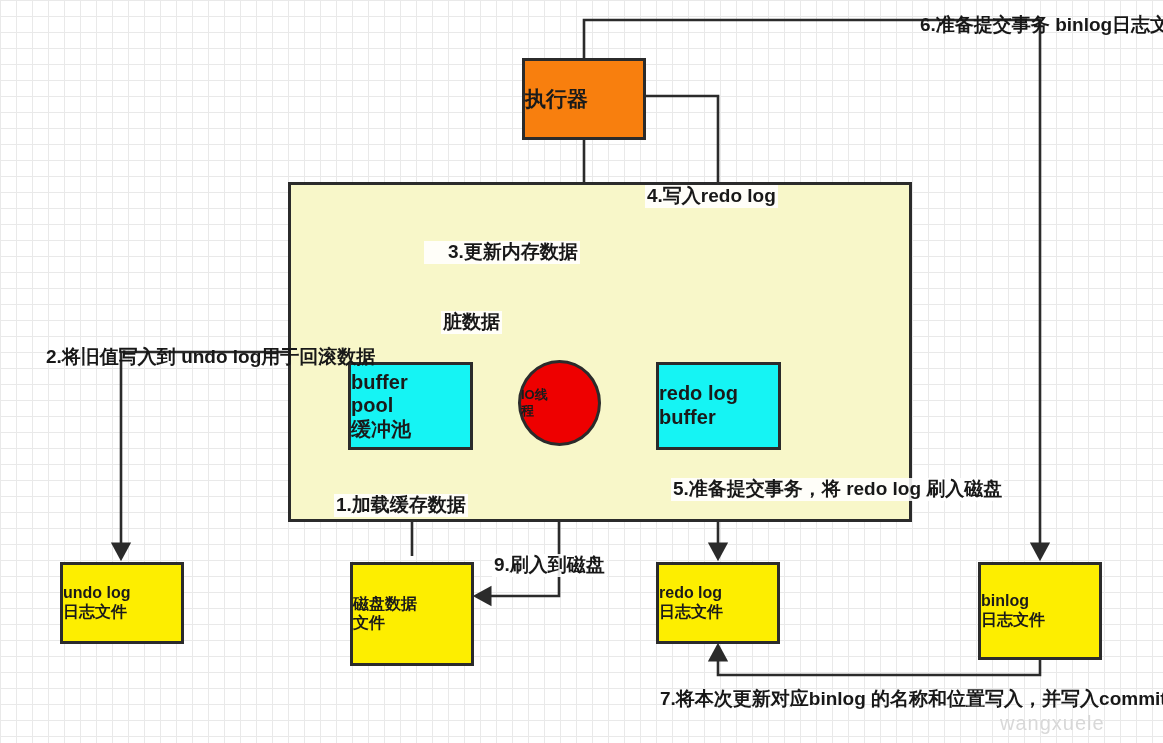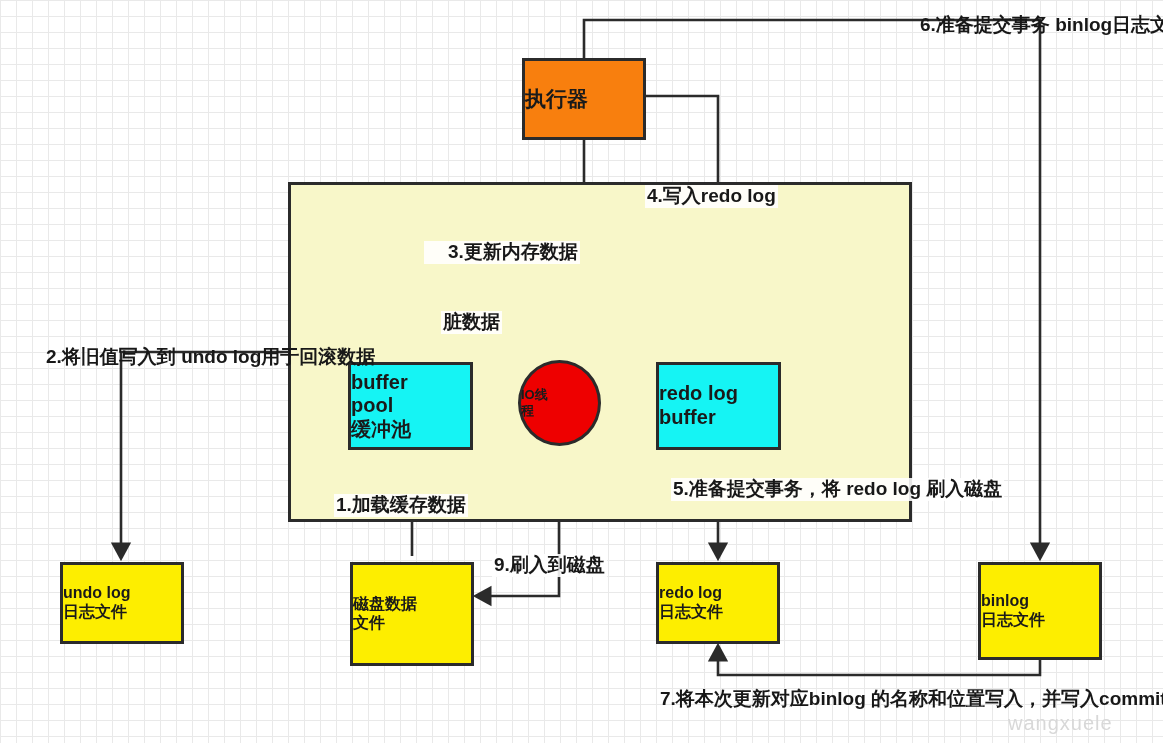--- a/index.html
+++ b/index.html
@@ -82,21 +82,20 @@
   }
   .lbl.plain { background: transparent; }
   .lbl.c { text-align: center; }
   .watermark {
     position: absolute;
     font-size: 20px;
     color: #d8d8d8;
     font-weight: normal;
     letter-spacing: 1px;
     white-space: nowrap;
-    margin-left: 8px;
   }
 </style>
 </head>
 <body>
 
 <div id="canvas">
 
   <svg id="wires" viewBox="0 0 1163 743" width="1163" height="743">
     <defs>
       <marker id="ah" markerWidth="9" markerHeight="9" refX="5.2" refY="4.5" orient="auto" markerUnits="strokeWidth">

